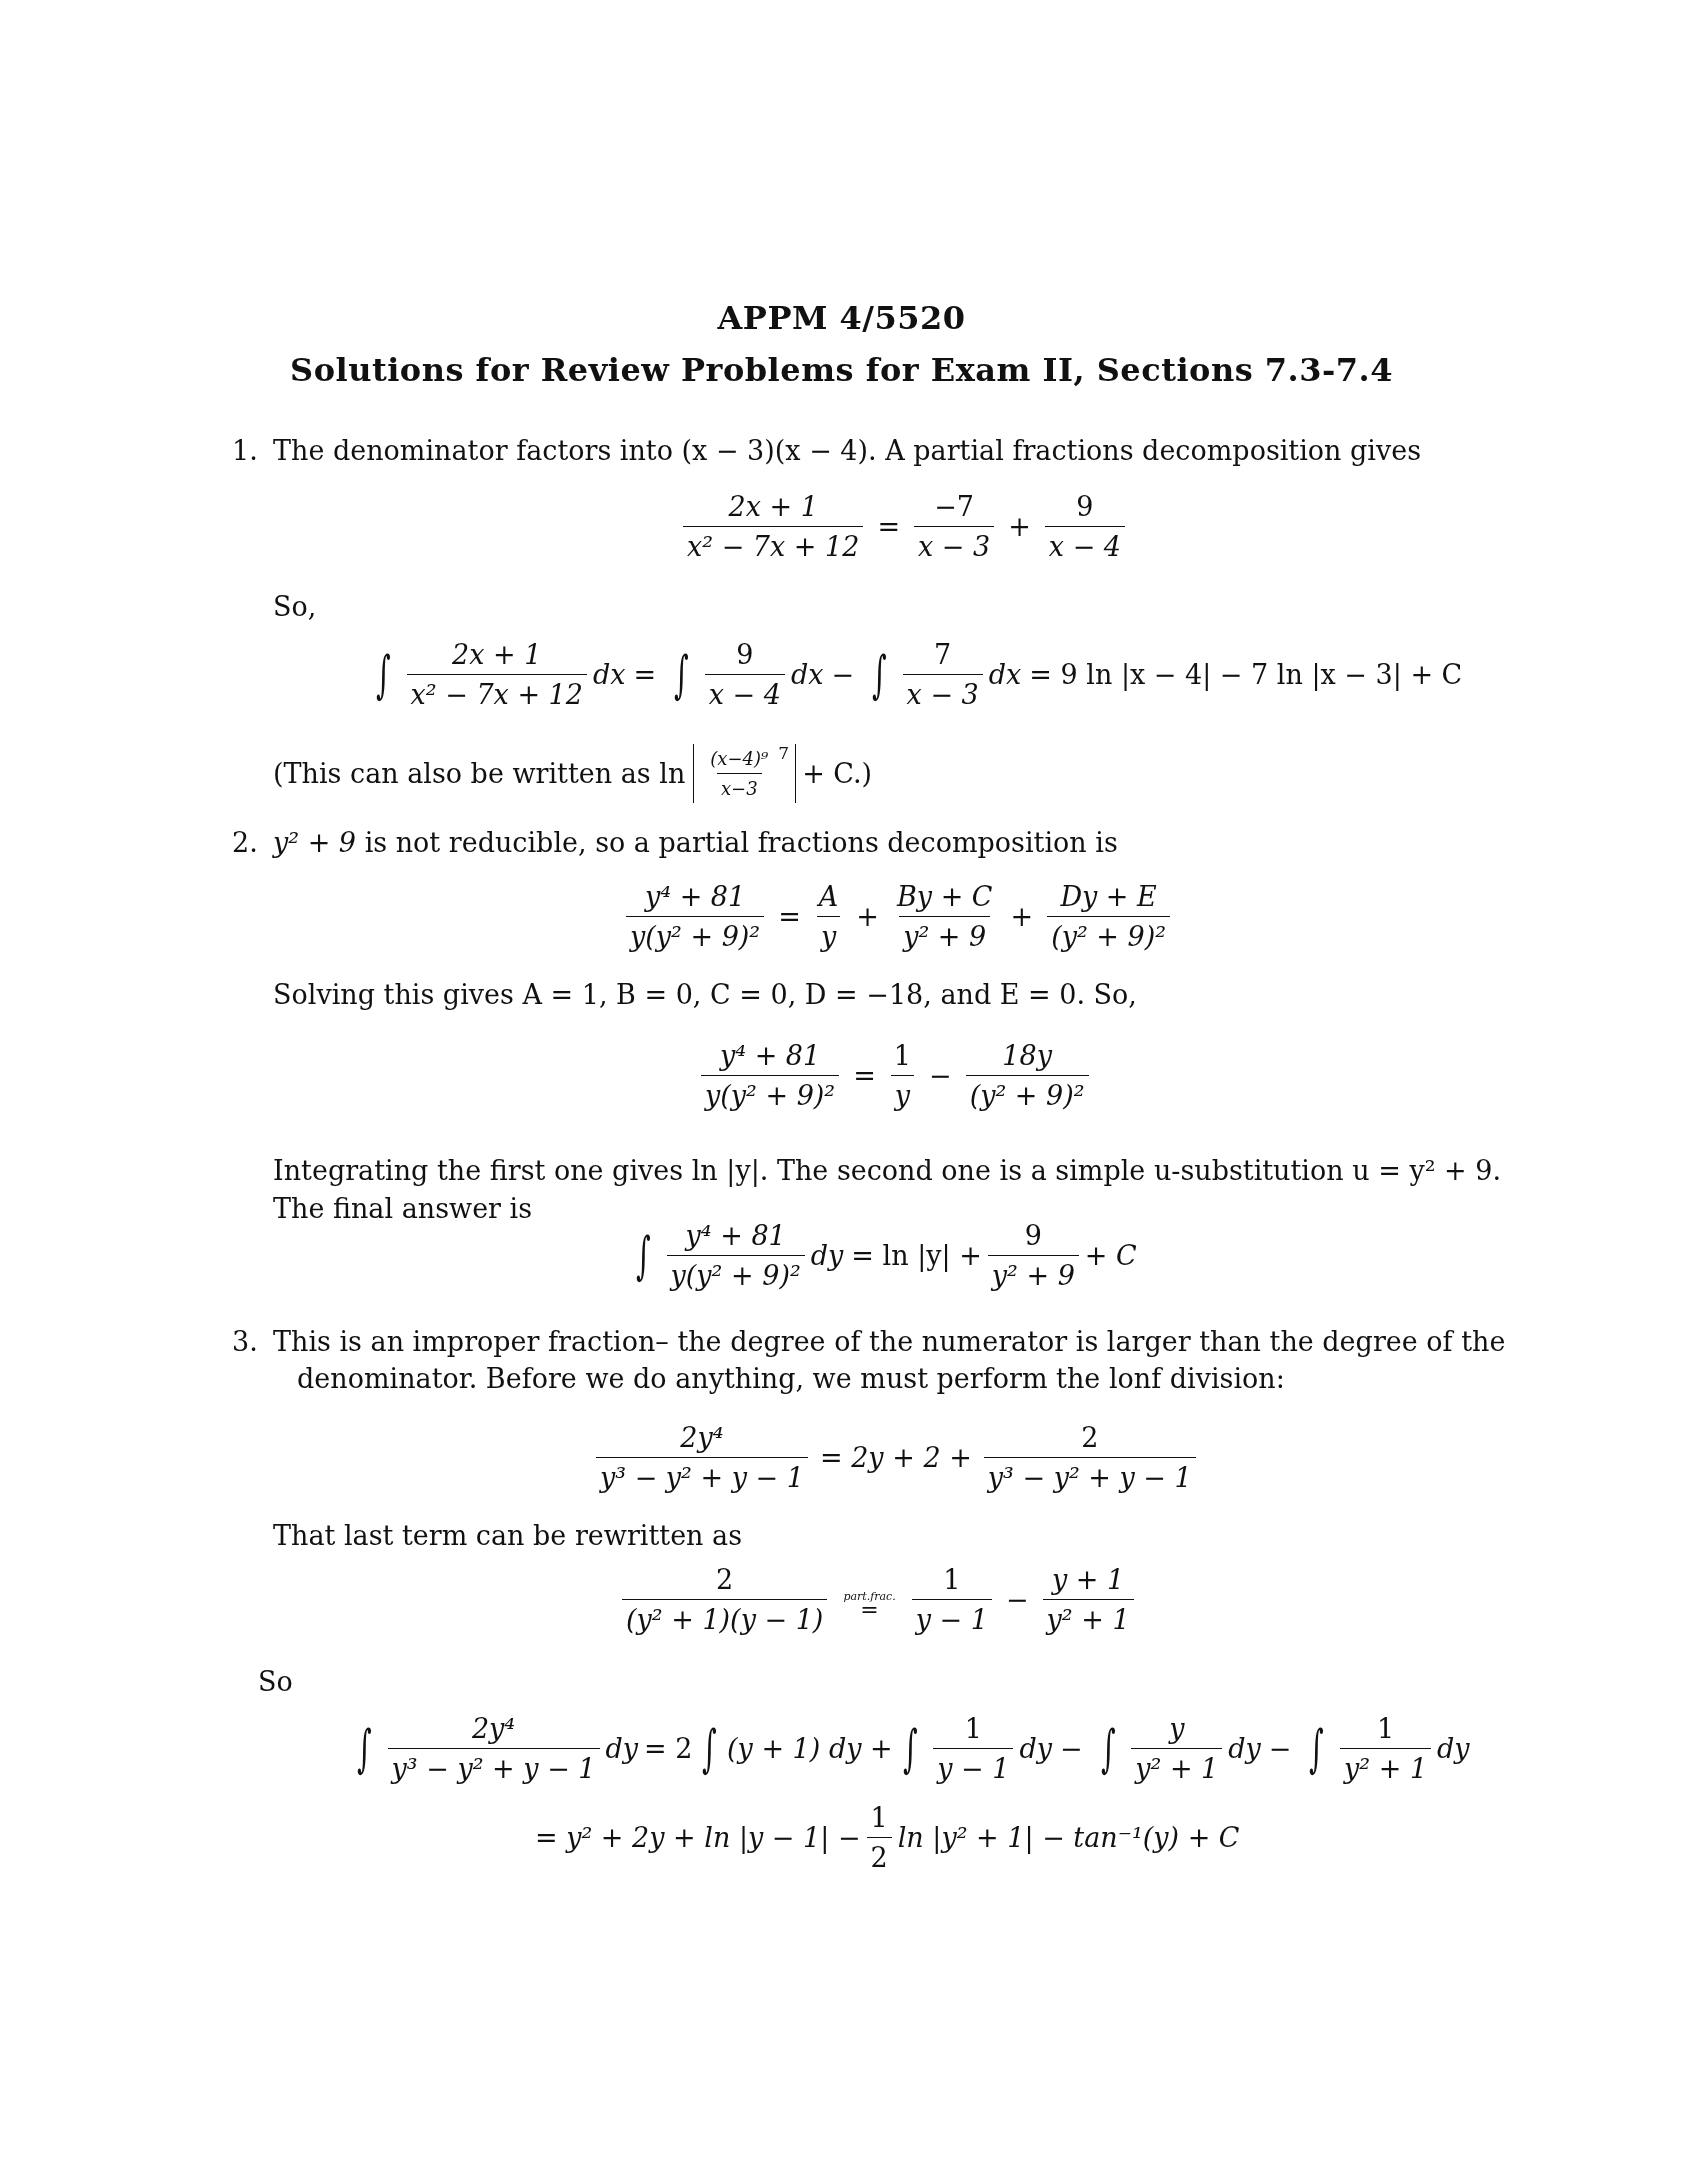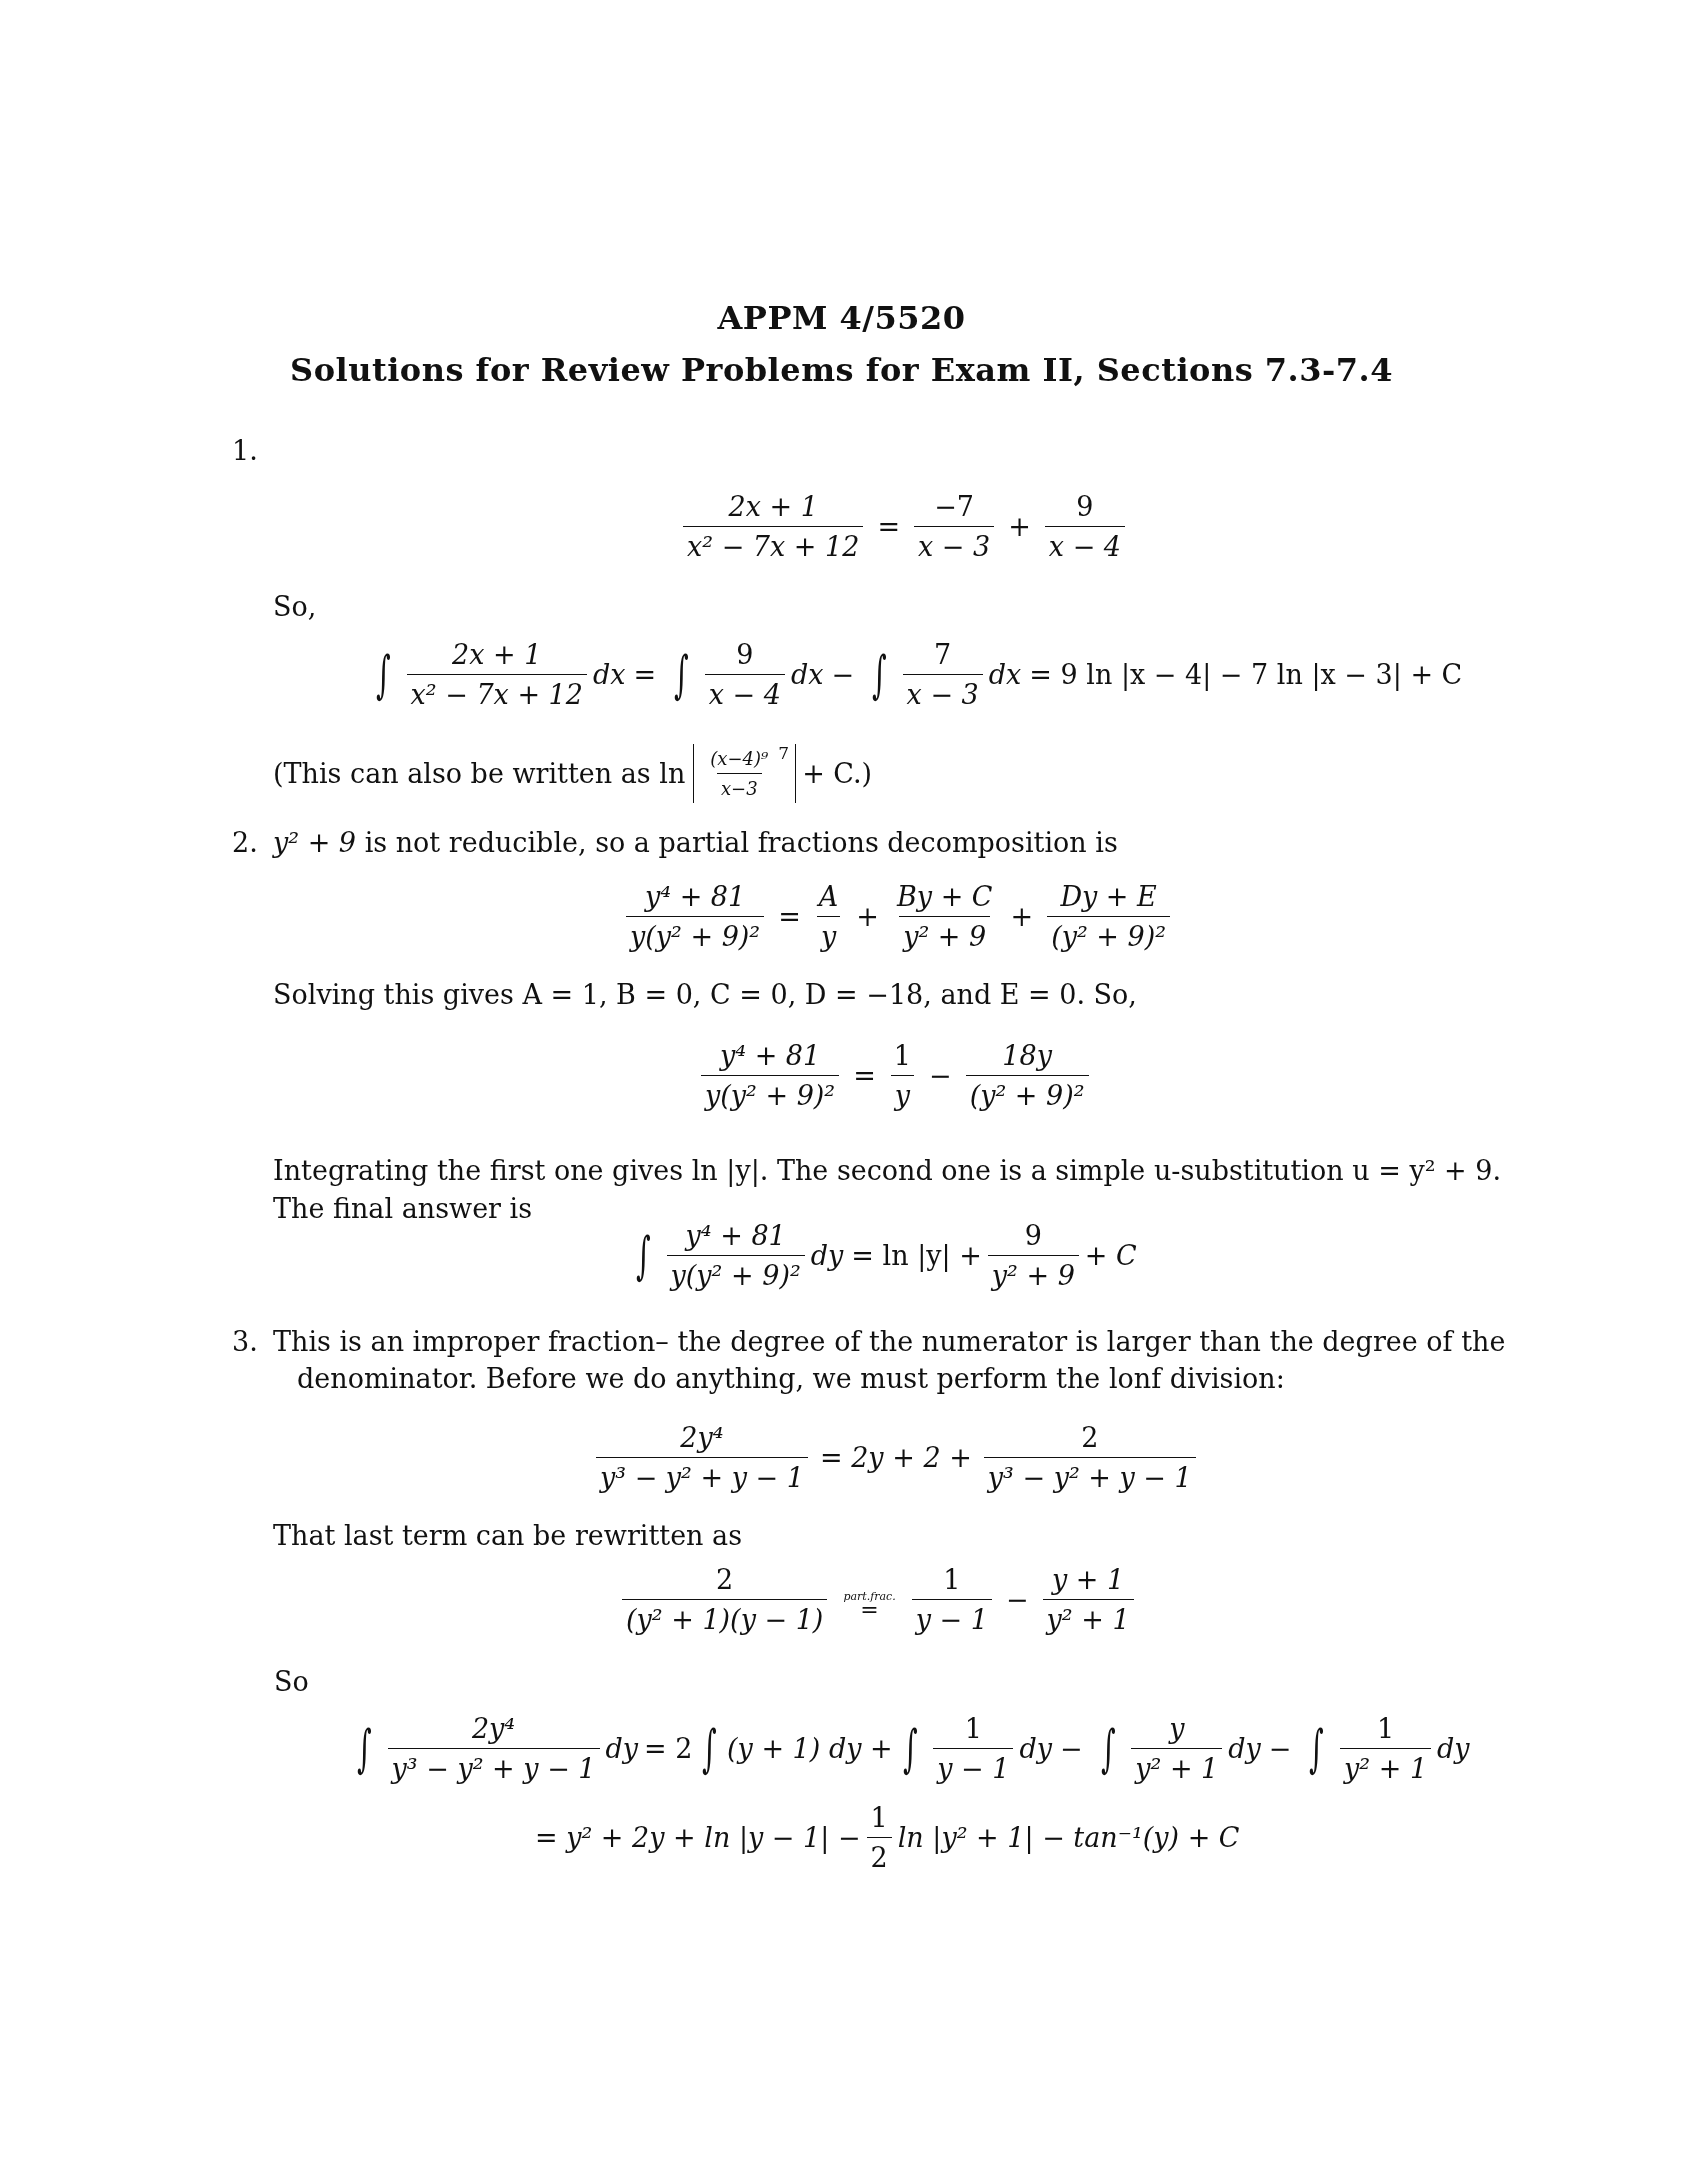--- a/index.html
+++ b/index.html
@@ -28,20 +28,21 @@
 </style>
 </head>
 <body>
 
 <div class="page">
 
   <div class="abs center title" style="top:299px;">APPM 4/5520</div>
   <div class="abs center title" style="top:351px;">Solutions for Review Problems for Exam II, Sections 7.3-7.4</div>
 
   <div class="abs text" style="left:232px; top:432px;">1.</div>
+  <div class="abs text" style="left:273px; top:432px;">The denominator factors into (x − 3)(x − 4). A partial fractions decomposition gives</div>
 
   <div class="abs eq" style="left:677px; top:491px;">
     <span class="frac">
       <span class="num mi">2x + 1</span>
       <span class="den mi">x² − 7x + 12</span>
     </span>
     <span class="op">=</span>
     <span class="frac">
       <span class="num">−7</span>
       <span class="den mi">x − 3</span>
@@ -186,21 +187,21 @@
       <span class="num">1</span>
       <span class="den mi">y − 1</span>
     </span>
     <span class="op">−</span>
     <span class="frac">
       <span class="num mi">y + 1</span>
       <span class="den mi">y² + 1</span>
     </span>
   </div>
 
-  <div class="abs text" style="left:274px; top:1663px;text-align:center;">So</div>
+  <div class="abs text" style="left:258px; top:1663px;text-align:center;">So</div>
 
   <div class="abs eq" style="left:347px; top:1713px;">
     <span class="int">∫</span>
     <span class="frac">
       <span class="num mi">2y⁴</span>
       <span class="den mi">y³ − y² + y − 1</span>
     </span>
     <span class="mi">dy</span>
     <span style="margin-left:6px;">= 2</span>
     <span class="int">∫</span>

